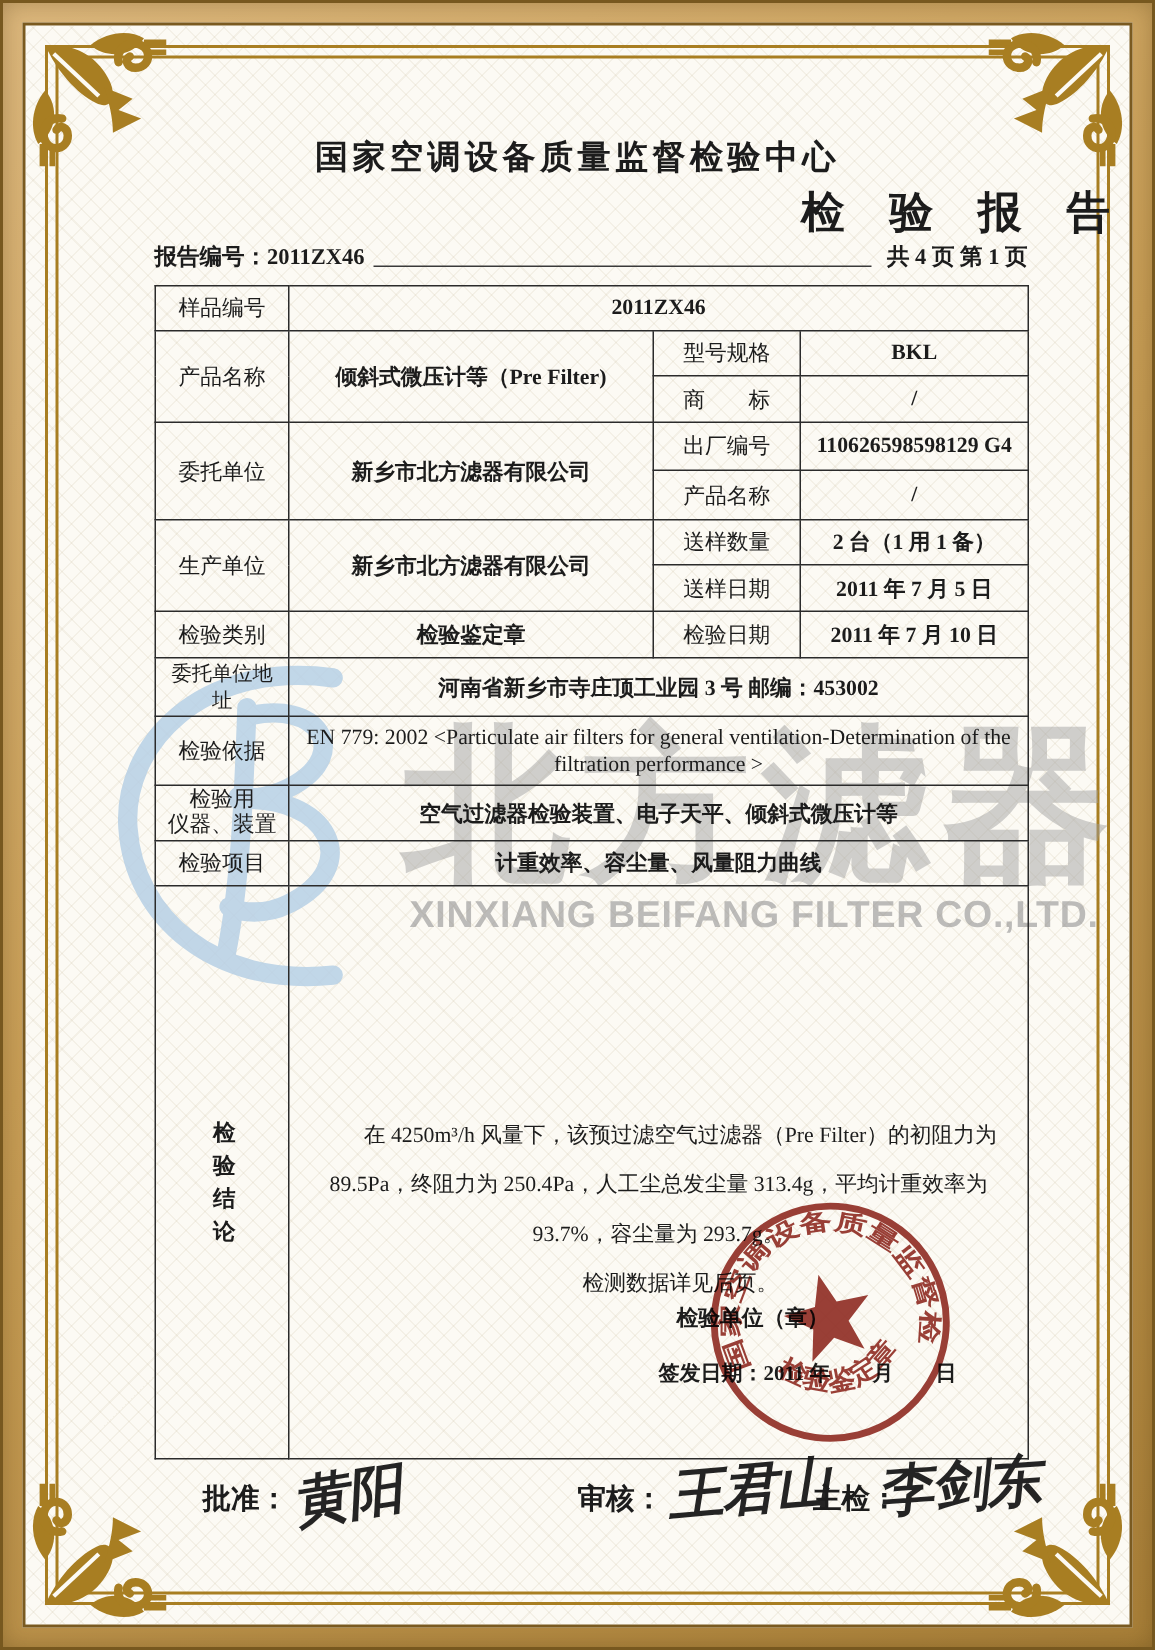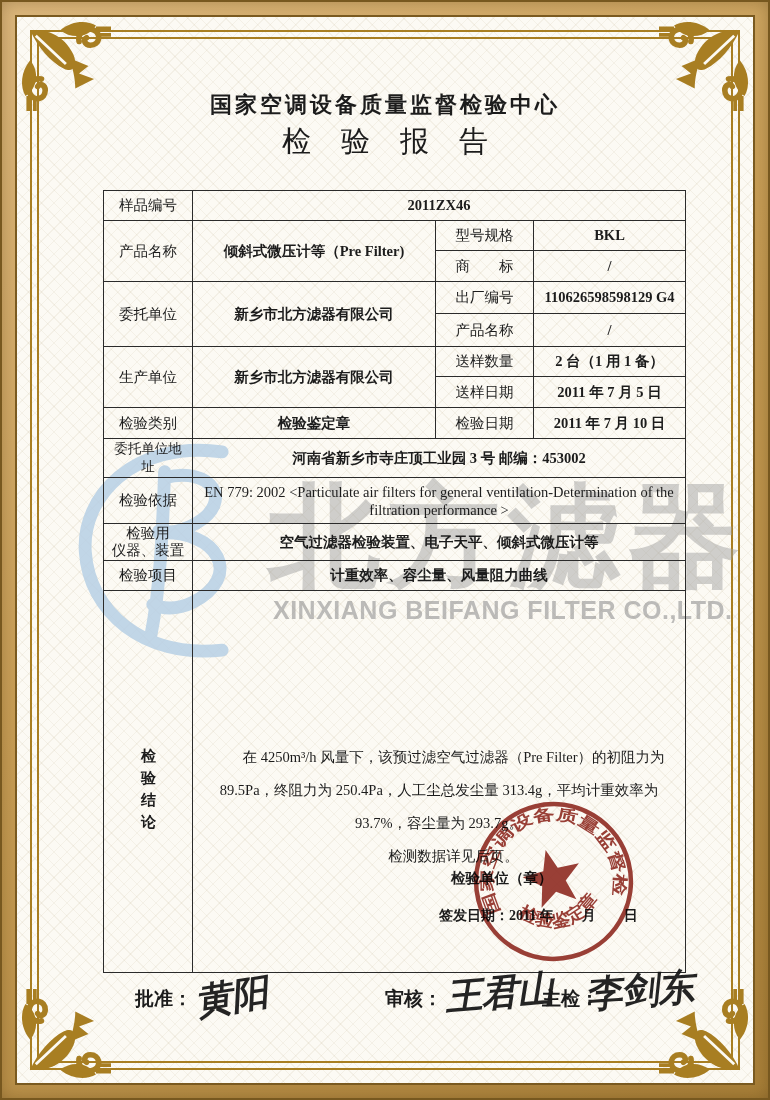--- a/index.html
+++ b/index.html
@@ -24,22 +24,22 @@
   .wm{position:absolute;z-index:1;pointer-events:none;}
   .wm-logo{left:70px;top:438px;width:215px;height:228px;}
   .wm-cn{left:268px;top:462px;font-family:"Liberation Sans","DejaVu Sans",sans-serif;
          font-size:112px;font-weight:900;letter-spacing:8px;color:rgba(158,158,158,.48);white-space:nowrap;}
   .wm-en{left:273px;top:596px;font-family:"Liberation Sans","DejaVu Sans",sans-serif;
          font-size:25px;font-weight:700;letter-spacing:.5px;color:rgba(145,145,145,.6);white-space:nowrap;}
   
   .content{position:absolute;inset:0;z-index:2;}
   .title-org{position:absolute;top:90px;left:0;width:100%;text-align:center;
          font-family:"Liberation Sans","DejaVu Sans",sans-serif;font-size:22px;font-weight:700;letter-spacing:3px;}
-  .title-report{position:absolute;top:122px;left:0;width:100%;text-align:center;
-         font-family:"Liberation Sans","DejaVu Sans",sans-serif;font-size:29px;font-weight:400;
+  .title-report{position:absolute;top:122px;left:0;width:100%;text-align:right;
+         font-family:"Liberation Sans","DejaVu Sans",sans-serif;font-size:29px;font-weight:700;
          letter-spacing:30px;text-indent:30px;}
   .repline{position:absolute;top:162px;left:103px;right:85px;display:flex;align-items:flex-end;
          font-size:15px;font-weight:700;}
   .repline .fill{flex:1;border-bottom:1.5px solid #3a3a3a;margin:0 10px 3px 6px;height:1px;}
   
   table.rpt{position:absolute;left:103px;top:190px;width:582px;border-collapse:collapse;table-layout:fixed;
          background:transparent;}
   table.rpt td{border:1.6px solid #2b2b2b;font-size:14.5px;text-align:center;vertical-align:middle;
          padding:1px 4px;overflow:hidden;}
   td.lab{font-weight:400;}
@@ -122,20 +122,26 @@
     </g>
   </svg>
   <div class="wm wm-cn">北方滤器</div>
   <div class="wm wm-en">XINXIANG BEIFANG FILTER CO.,LTD.</div>
 
   <div class="content">
 
     <div class="title-org">国家空调设备质量监督检验中心</div>
     <div class="title-report">检验报告</div>
 
+    <div class="repline">
+      <span>报告编号：</span>
+        <span>2011ZX46</span>
+      <span class="fill"></span>
+      <span>共 4 页 第 1 页</span>
+    </div>
 
     <table class="rpt">
       <colgroup>
           <col style="width:89px">
           <col style="width:243px">
           <col style="width:98px">
           <col style="width:152px">
         </colgroup>
       <tbody>
           <tr style="height:30px">

